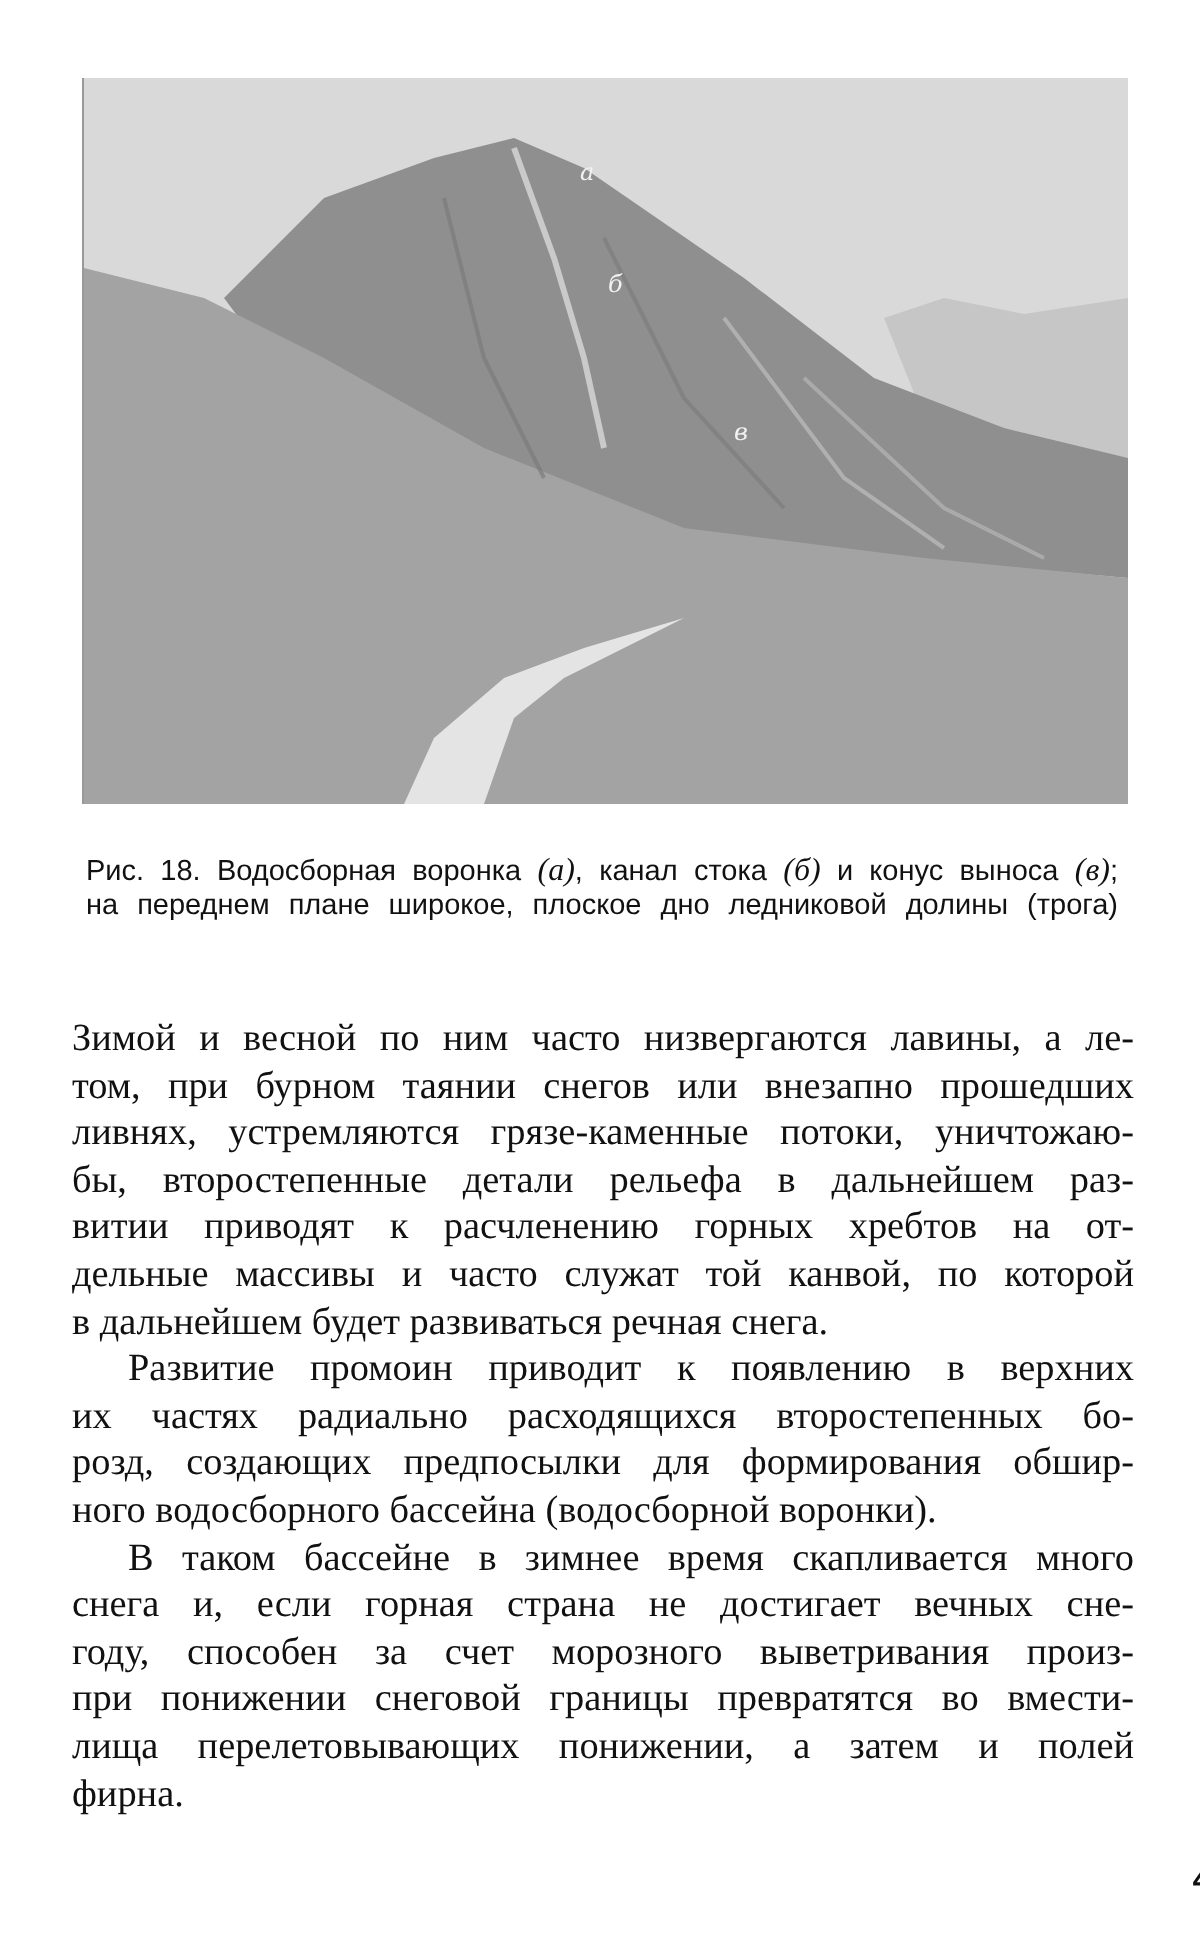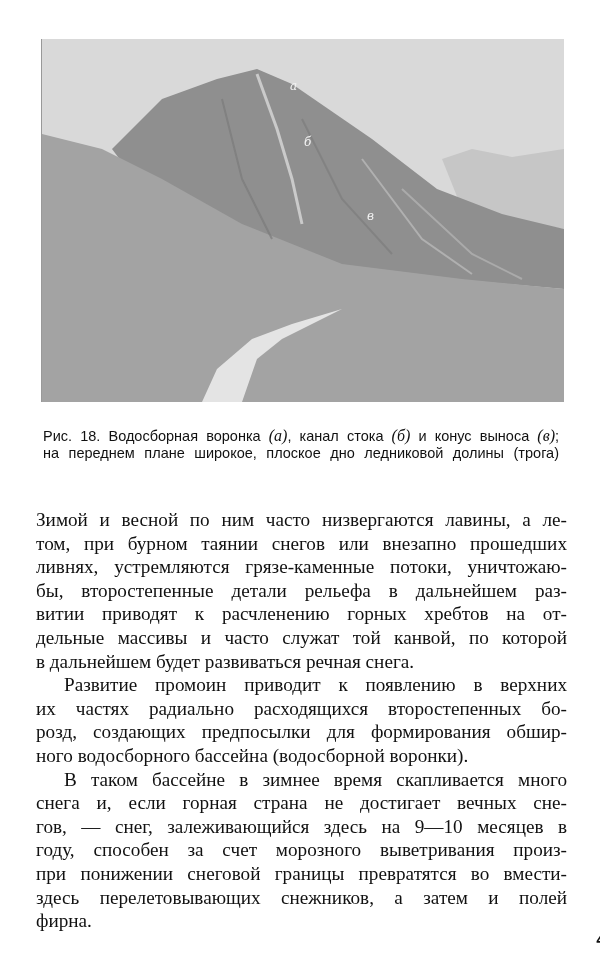--- a/index.html
+++ b/index.html
@@ -91,21 +91,20 @@
   </p>
   <p>
     <span class="line" style="padding-left:28px">Развитие промоин приводит к появлению в верхних</span>
     <span class="line">их частях радиально расходящихся второстепенных бо-</span>
     <span class="line">розд, создающих предпосылки для формирования обшир-</span>
     <span class="line last">ного водосборного бассейна (водосборной воронки).</span>
   </p>
   <p>
     <span class="line" style="padding-left:28px">В таком бассейне в зимнее время скапливается много</span>
     <span class="line">снега и, если горная страна не достигает вечных сне-</span>
-    <span class="line">гов, — снег, залеживающийся здесь на 9—10 месяцев в</span>
     <span class="line">году, способен за счет морозного выветривания произ-</span>
     <span class="line">при понижении снеговой границы превратятся во вмести-</span>
-    <span class="line">здесь перелетовывающих снежников, а затем и полей</span>
+    <span class="line">лища перелетовывающих понижении, а затем и полей</span>
     <span class="line last">фирна.</span>
   </p>
 </div>
 
 <div class="page-number">47</div>
 
 </body></html>

